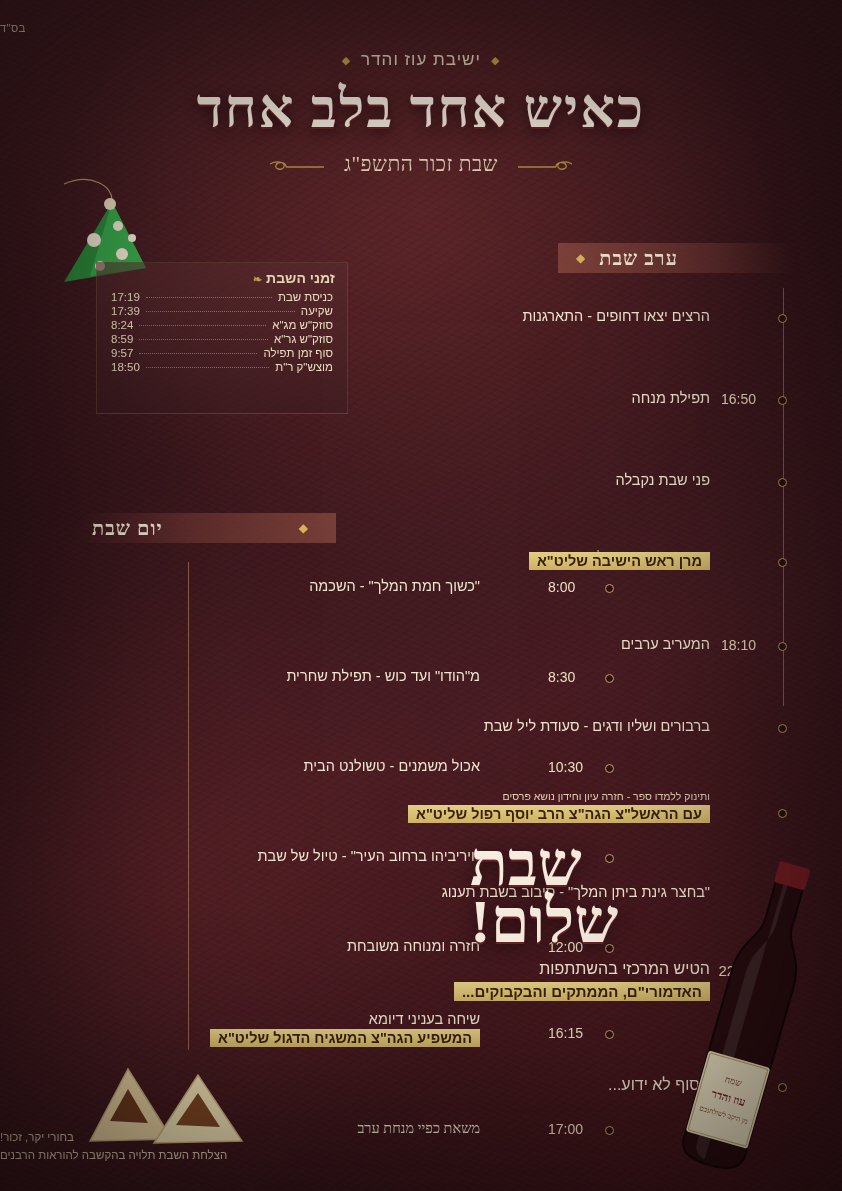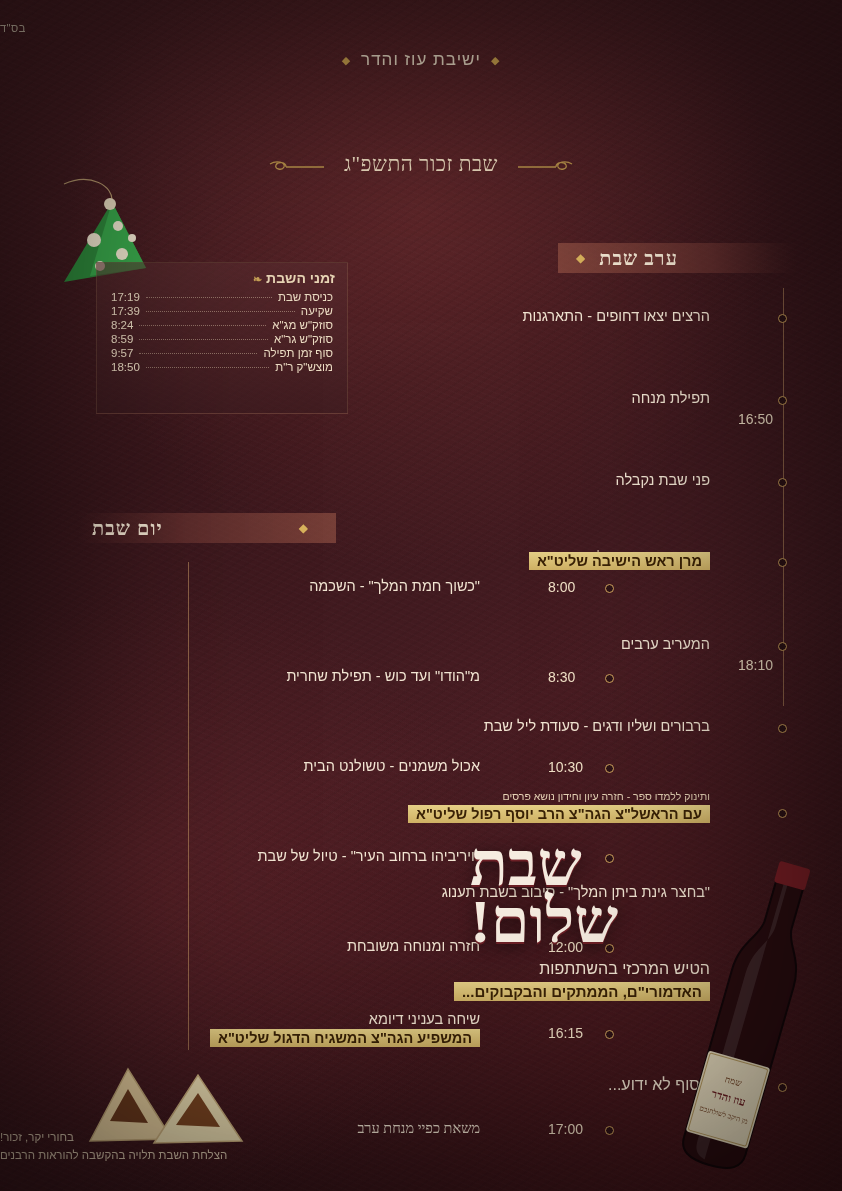--- a/index.html
+++ b/index.html
@@ -122,21 +122,21 @@
     display:inline-block;
     background:linear-gradient(180deg,#e5cf86,#cfb164);
     color:#3a2206;font-weight:bold;
     padding:1px 8px;
   }
 
   
   #erev{right:46px;top:282px;width:460px;height:430px;}
   #erev .axis{right:12px;}
   #erev .dot{right:9px;}
-  #erev .time{right:23px;margin-top:20px;}
+  #erev .time{right:40px;}
   #erev .txt{right:86px;}
 
   
   #yom{left:60px;top:556px;width:420px;height:500px;}
   #yom .axis{left:128px;}
   #yom .dot{left:125px;}
   #yom .time{left:68px;text-align:left;}
   #yom .txt{right:0;}
 
   
@@ -163,20 +163,21 @@
 
 <div class="page">
   <div class="grain"></div>
 
   <div class="bsd">בס"ד</div>
 
   <div class="kicker">
     <span class="dia">◆</span><span>ישיבת עוז והדר</span><span class="dia">◆</span>
   </div>
 
+  <div class="title">כאיש אחד בלב אחד</div>
 
   <div class="subtitle-wrap">
     <span class="orn">
       <svg width="70" height="14" viewBox="0 0 70 14">
           <path d="M2 7 H40 M40 7 c0 -5 8 -6 10 -2 c2 4 -6 6 -8 2 c-2 -5 8 -7 14 -3" fill="none" stroke="#b7914a" stroke-width="1.3"></path>
         </svg>
     </span>
     <span class="subtitle">שבת זכור התשפ"ג</span>
     <span class="orn">
       <svg width="70" height="14" viewBox="0 0 70 14">

